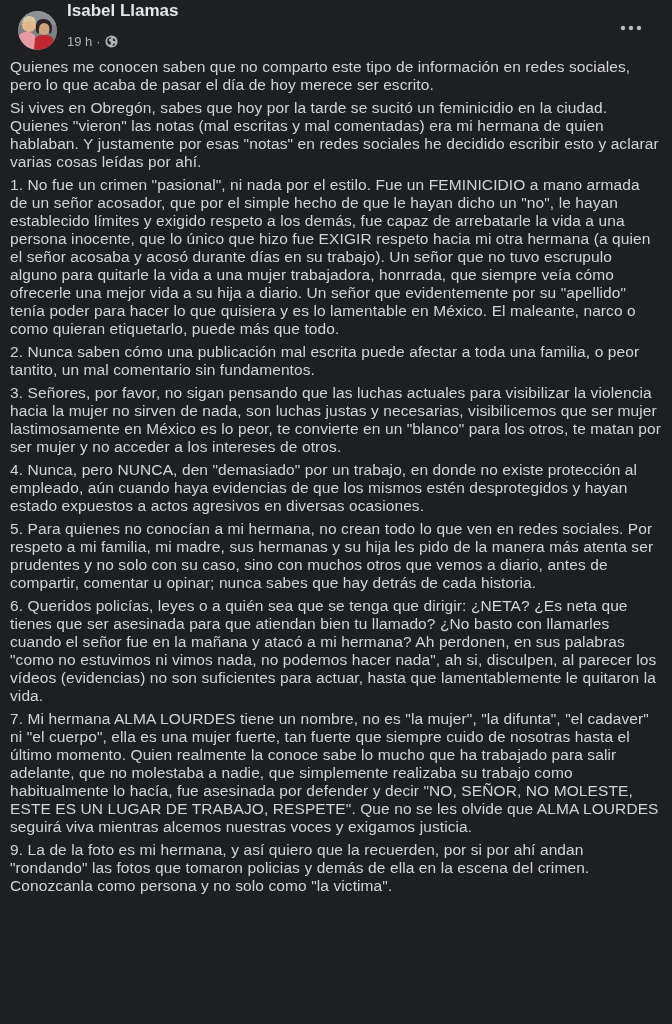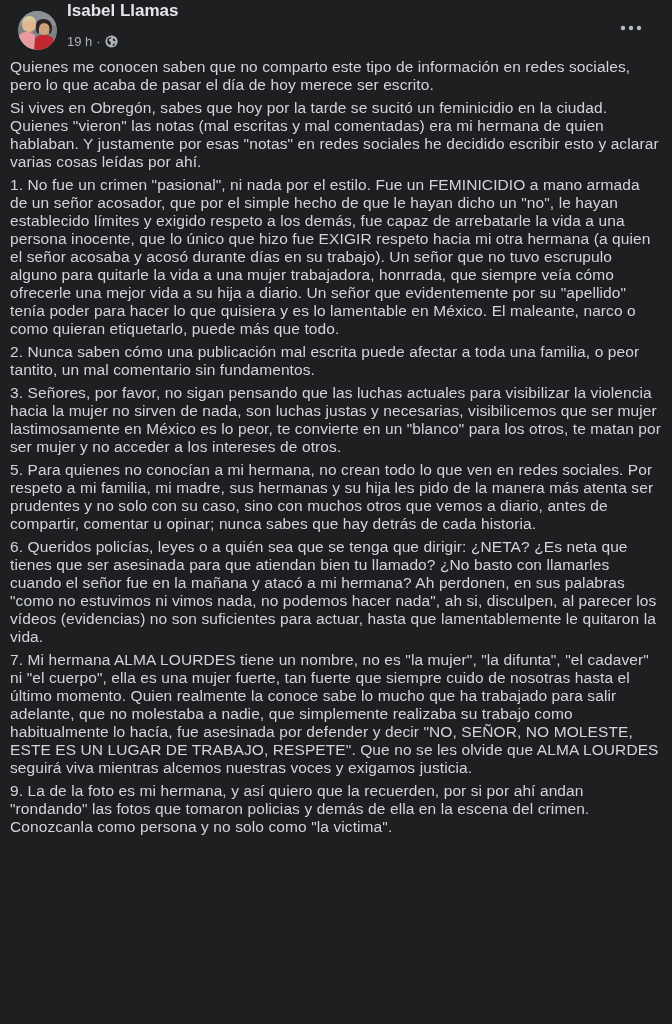--- a/index.html
+++ b/index.html
@@ -115,19 +115,20 @@
       </svg>
     </button>
   </div>
 
   <div class="post-content">
     <p>Quienes me conocen saben que no comparto este tipo de información en redes sociales, pero lo que acaba de pasar el día de hoy merece ser escrito.</p>
     <p>Si vives en Obregón, sabes que hoy por la tarde se sucitó un feminicidio en la ciudad. Quienes "vieron" las notas (mal escritas y mal comentadas) era mi hermana de quien hablaban. Y justamente por esas "notas" en redes sociales he decidido escribir esto y aclarar varias cosas leídas por ahí.</p>
     <p>1. No fue un crimen "pasional", ni nada por el estilo. Fue un FEMINICIDIO a mano armada de un señor acosador, que por el simple hecho de que le hayan dicho un "no", le hayan establecido límites y exigido respeto a los demás, fue capaz de arrebatarle la vida a una persona inocente, que lo único que hizo fue EXIGIR respeto hacia mi otra hermana (a quien el señor acosaba y acosó durante días en su trabajo). Un señor que no tuvo escrupulo alguno para quitarle la vida a una mujer trabajadora, honrrada, que siempre veía cómo ofrecerle una mejor vida a su hija a diario.  Un señor que evidentemente por su "apellido" tenía poder para hacer lo que quisiera y es lo lamentable en México. El maleante, narco o como quieran etiquetarlo, puede más que todo.</p>
     <p>2. Nunca saben cómo una publicación mal escrita puede afectar a toda una familia, o peor tantito, un mal comentario sin fundamentos.</p>
     <p>3. Señores, por favor, no sigan pensando que las luchas actuales para visibilizar la violencia hacia la mujer no sirven de nada, son luchas justas y necesarias, visibilicemos que ser mujer lastimosamente en México es lo peor, te convierte en un "blanco" para los otros, te matan por ser mujer y no acceder a los intereses de otros.</p>
+    <p>4. Nunca, pero NUNCA, den "demasiado" por un trabajo, en donde no existe protección al empleado, aún cuando haya evidencias de que los mismos estén desprotegidos y hayan estado expuestos a actos agresivos en diversas ocasiones.</p>
     <p>5. Para quienes no conocían a mi hermana, no crean todo lo que ven en redes sociales. Por respeto a mi familia, mi madre, sus hermanas y su hija les pido de la manera más atenta ser prudentes y no solo con su caso, sino con muchos otros que vemos a diario, antes de compartir, comentar u opinar; nunca sabes que hay detrás de cada historia.</p>
     <p>6. Queridos policías, leyes o a quién sea que se tenga que dirigir: ¿NETA? ¿Es neta que tienes que ser asesinada para que atiendan bien tu llamado? ¿No basto con llamarles cuando el señor fue en la mañana y atacó a mi hermana? Ah perdonen, en sus palabras "como no estuvimos ni vimos nada, no podemos hacer nada", ah si, disculpen, al parecer los vídeos (evidencias) no son suficientes para actuar, hasta que lamentablemente le quitaron la vida.</p>
     <p>7. Mi hermana ALMA LOURDES tiene un nombre, no es "la mujer", "la difunta", "el cadaver" ni "el cuerpo", ella es una mujer fuerte, tan fuerte que siempre cuido de nosotras hasta el último momento.  Quien realmente la conoce sabe lo mucho que ha trabajado para salir adelante, que no molestaba a nadie, que simplemente realizaba su trabajo como habitualmente lo hacía, fue asesinada por defender y decir "NO, SEÑOR, NO MOLESTE, ESTE ES UN LUGAR DE TRABAJO, RESPETE". Que no se les olvide que ALMA LOURDES seguirá viva mientras alcemos nuestras voces y exigamos justicia.</p>
     <p>9. La de la foto es mi hermana, y así quiero que la recuerden, por si por ahí andan "rondando" las fotos que tomaron policias y demás de ella en la escena del crimen. Conozcanla como persona y no solo como "la victima".</p>
   </div>
 
 </div>
 
 </body></html>

